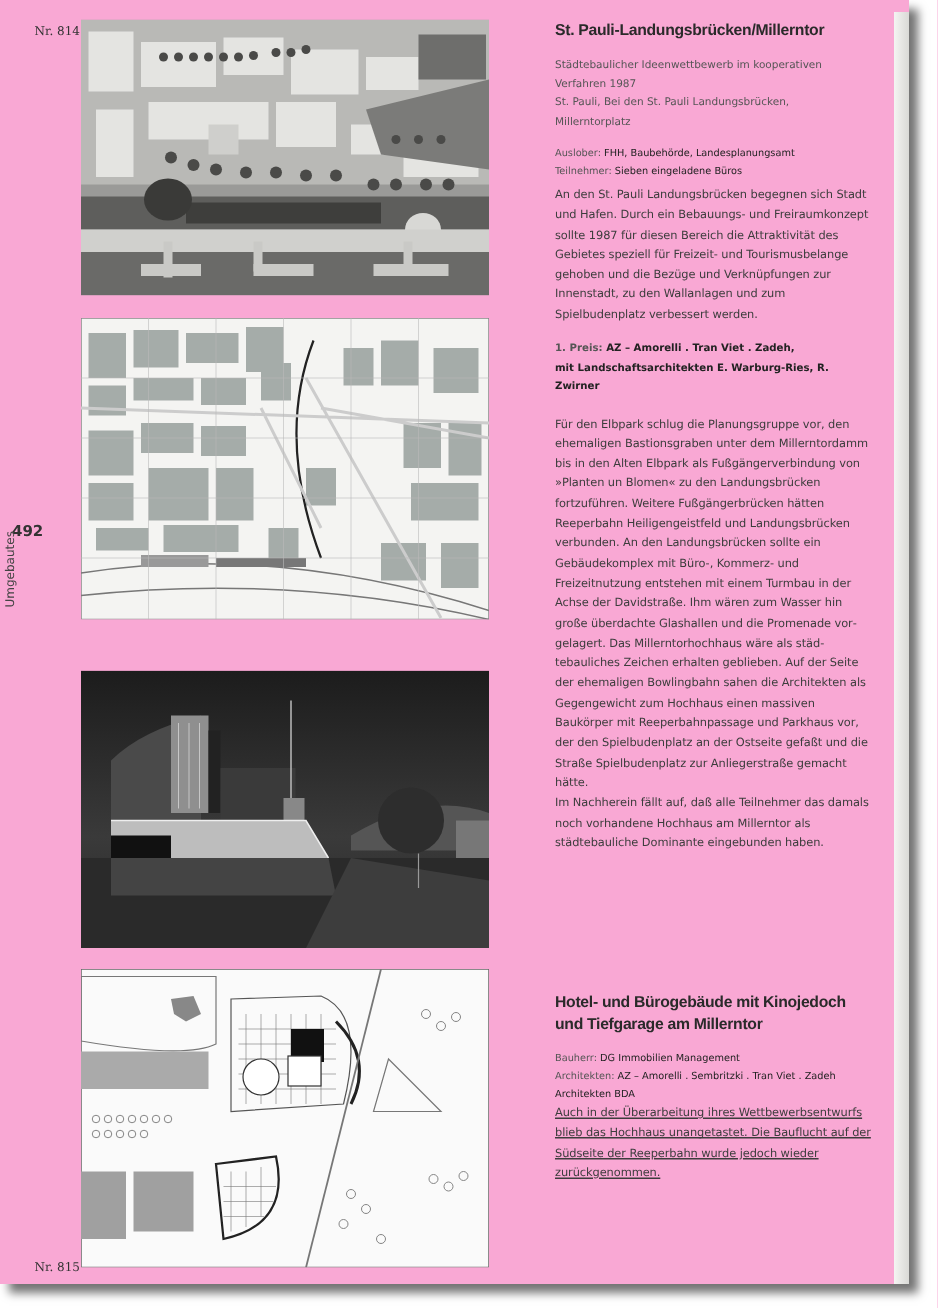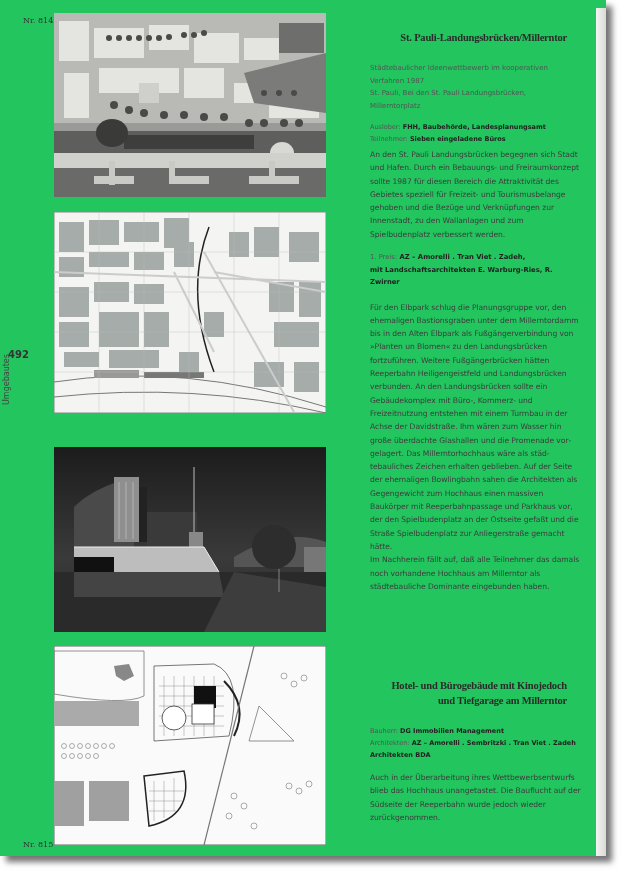--- a/index.html
+++ b/index.html
@@ -1,39 +1,39 @@
 <!DOCTYPE html>
 <html><head>
 <meta charset="utf-8">
 <style>
   html, body { margin:0; padding:0; }
   body { width:625px; height:872px; background:#ffffff; position:relative; overflow:hidden; font-family:"DejaVu Sans", sans-serif; }
-  .page { position:absolute; left:0; top:0; width:606px; height:856px; background:#22c55e;
+  .page { position:absolute; left:0; top:0; width:606px; height:856px; background:#f9a8d4;
           box-shadow: 6px 6px 6px rgba(0,0,0,0.55); }
   .page-edge { position:absolute; left:596px; top:8px; width:10px; height:848px;
                background:linear-gradient(to right, #f4f4f2, #d9d9d6); }
   .figno { position:absolute; font-family:"DejaVu Serif", serif; font-size:8px; color:#333; }
   .pnum { position:absolute; left:8px; top:349px; font-family:"DejaVu Sans", sans-serif; font-weight:bold; font-size:10px; color:#333; }
   .section-vert { position:absolute; left:2px; top:405px; width:54px; transform:rotate(-90deg); transform-origin:left top;
                   font-size:8px; color:#444; }
   .img { position:absolute; left:54px; width:272px; overflow:hidden; }
   .img svg { display:block; width:100%; height:100%; }
   #img1 { top:13px; height:184px; }
   #img2 { top:212px; height:201px; }
   #img3 { top:447px; height:185px; }
   #img4 { top:646px; height:199px; }
 
   .col { position:absolute; left:370px; width:214px; color:#3a3a3a; }
-  h2 { margin:17px; font-family:Liberation Serif, serif; font-weight:bold; font-size:10.5px; line-height:15px; color:#2a2a2a; letter-spacing:-0.2px;text-align:right; }
+  h2 { margin:0; font-family:Liberation Sans, sans-serif; font-weight:bold; font-size:10.5px; line-height:15px; color:#2a2a2a; letter-spacing:-0.2px; }
   .meta { font-size:7px; line-height:12.5px; color:#555; }
   .small { font-size:6.5px; line-height:12px; color:#555; }
-  .small b { color:#222; font-weight:bold;text-align:center; }
+  .small b { color:#222; font-weight:normal;text-align:center; }
   .body { font-size:7.6px; line-height:13.3px; color:#3d3d3d; letter-spacing:-0.05px; }
   .prize { font-size:6.8px; line-height:12.5px; color:#222; font-weight:bold; }
-  .prize span { font-weight:normal; color:#555; }
+  .prize span { font-weight:bold; color:#555; }
   p { margin:0; }
 </style>
 </head>
 <body>
 
 <div class="page">
   <div class="page-edge"></div>
 
   <div class="figno" style="left:23px; top:16px;">Nr. 814</div>
   <div class="pnum">492</div>
@@ -269,15 +269,15 @@
     <p class="body" style="margin-top:12px;">Für den Elbpark schlug die Planungsgruppe vor, den ehemaligen Bastionsgraben unter dem Mil­lerntordamm bis in den Alten Elbpark als Fuß­gängerverbindung von »Planten un Blomen« zu den Landungsbrücken fortzuführen. Weitere Fuß­gängerbrücken hätten Reeperbahn Heiligengeist­feld und Landungsbrücken verbunden. An den Landungsbrücken sollte ein Gebäudekomplex mit Büro-, Kommerz- und Freizeitnutzung ent­stehen mit einem Turmbau in der Achse der Davidstraße. Ihm wären zum Wasser hin große überdachte Glashallen und die Promenade vor­gelagert. Das Millerntorhochhaus wäre als städ­tebauliches Zeichen erhalten geblieben. Auf der Seite der ehemaligen Bowlingbahn sahen die Architekten als Gegengewicht zum Hochhaus einen massiven Baukörper mit Reeperbahnpas­sage und Parkhaus vor, der den Spielbudenplatz an der Ostseite gefaßt und die Straße Spielbu­denplatz zur Anliegerstraße gemacht hätte.</p>
     <p class="body">Im Nachherein fällt auf, daß alle Teilnehmer das damals noch vorhandene Hochhaus am Millern­tor als städtebauliche Dominante eingebunden haben.</p>
   </div>
 
   <div class="col" style="top:661px;">
     <h2>Hotel- und Bürogebäude mit Kino­jedoch und Tiefgarage am Millerntor</h2>
     <div class="small" style="margin-top:8px;">
       <div><span>Bauherr:</span> <b>DG Immobilien Management</b></div>
       <div><span>Architekten:</span> <b>AZ – Amorelli . Sembritzki . Tran Viet . Zadeh Architekten BDA</b></div>
     </div>
-    <p class="body" style="margin-top:10px;">Auch in der Überarbeitung ihres Wettbewerbs­entwurfs blieb das Hochhaus unangetastet. Die Bauflucht auf der Südseite der Reeperbahn wurde jedoch wieder zurückgenommen.</p>
+    <p class="body" style="text-decoration:underline;">Auch in der Überarbeitung ihres Wettbewerbs­entwurfs blieb das Hochhaus unangetastet. Die Bauflucht auf der Südseite der Reeperbahn wurde jedoch wieder zurückgenommen.</p>
   </div>
 </div>
 
 </body></html>

